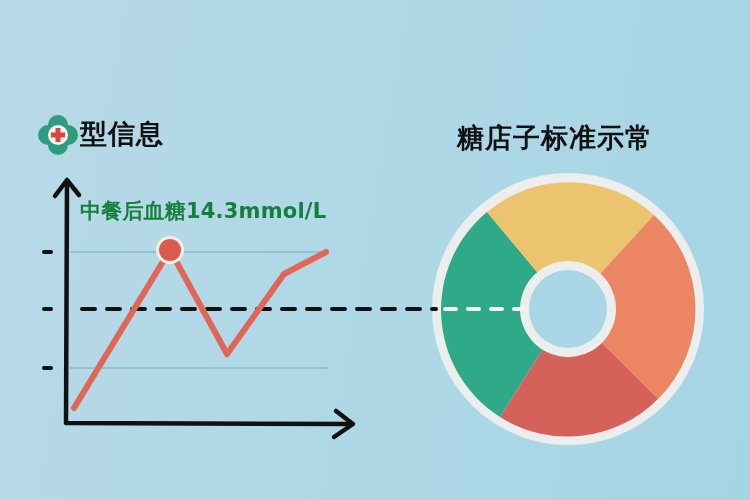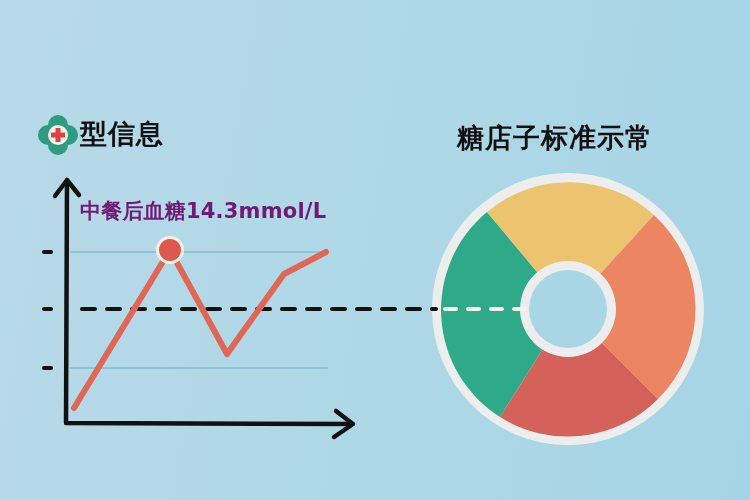--- a/index.html
+++ b/index.html
@@ -9,21 +9,21 @@
     font-family: "DejaVu Sans", "Liberation Sans", sans-serif;
   }
   .heading {
     position: absolute; font-weight: bold; color: #111; font-size: 27px; letter-spacing: 1px;
   }
   #left-title { left: 80px; top: 116px; text-align: right; }
   #right-title { left: 457px; top: 120px; }
   #medical-icon { position: absolute; left: 37px; top: 114px; width: 42px; height: 42px; }
   #chart-svg { position: absolute; left: 0; top: 0; }
   #annotation {
-    position: absolute; left: 80px; top: 197px; font-size: 21px; font-weight: bold; color: #701a75;
+    position: absolute; left: 80px; top: 197px; font-size: 21px; font-weight: bold; color: #15803d;
     letter-spacing: 0.2px;
   }
 </style>
 </head>
 <body>
 
 <svg id="medical-icon" viewBox="0 0 42 42">
   <g fill="#2e9c7f">
     <circle cx="21" cy="11" r="10"></circle>
     <circle cx="21" cy="31" r="10"></circle>

